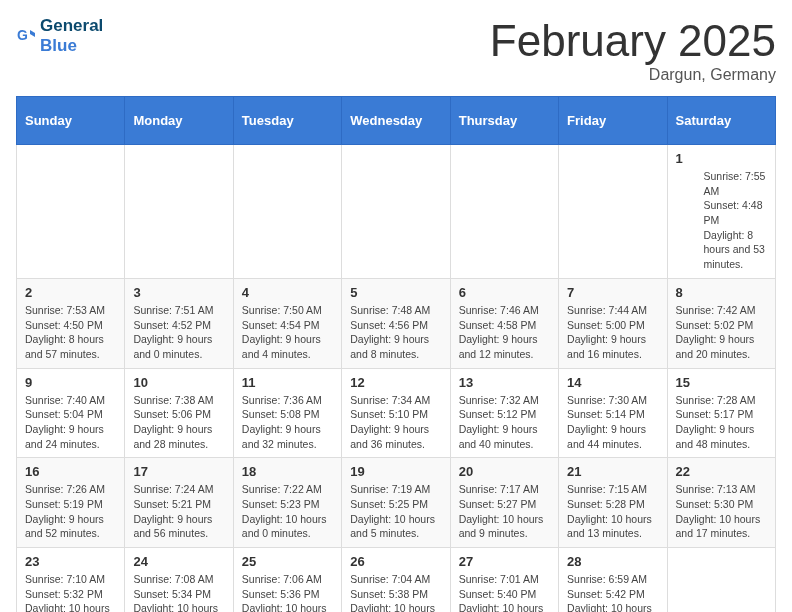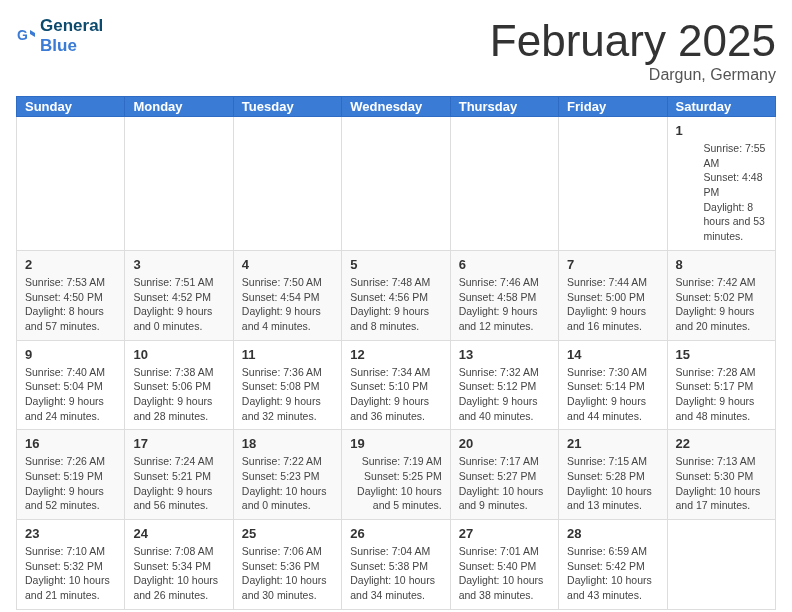--- a/index.html
+++ b/index.html
@@ -40,21 +40,21 @@
     .calendar-table {
       width: 100%;
       border-collapse: collapse;
       border: 1px solid #ccc;
     }
     .calendar-table th {
       background-color: #3a7bd5;
       color: #fff;
       font-size: 13px;
       font-weight: bold;
-      padding: 2px 8px;
+      padding: 16px 8px;
       text-align: left;
       border: 1px solid #2e6bc4;
     }
     .calendar-table td {
       vertical-align: top;
       padding: 6px 8px;
       border: 1px solid #ddd;
       width: calc(100% / 7);
       min-height: 80px;
       font-size: 11px;
@@ -228,21 +228,21 @@
 Daylight: 9 hours and 56 minutes.</div>
         </td>
         <td>
           <span class="day-number">18</span>
           <div class="day-info" style="white-space: pre-line;">Sunrise: 7:22 AM
 Sunset: 5:23 PM
 Daylight: 10 hours and 0 minutes.</div>
         </td>
         <td>
           <span class="day-number">19</span>
-          <div class="day-info" style="white-space: pre-line; text-align: right;">Sunrise: 7:19 AM
+          <div class="day-info" style="white-space: pre-line;">Sunrise: 7:19 AM
 Sunset: 5:25 PM
 Daylight: 10 hours and 5 minutes.</div>
         </td>
         <td>
           <span class="day-number">20</span>
           <div class="day-info" style="white-space: pre-line;">Sunrise: 7:17 AM
 Sunset: 5:27 PM
 Daylight: 10 hours and 9 minutes.</div>
         </td>
         <td>

